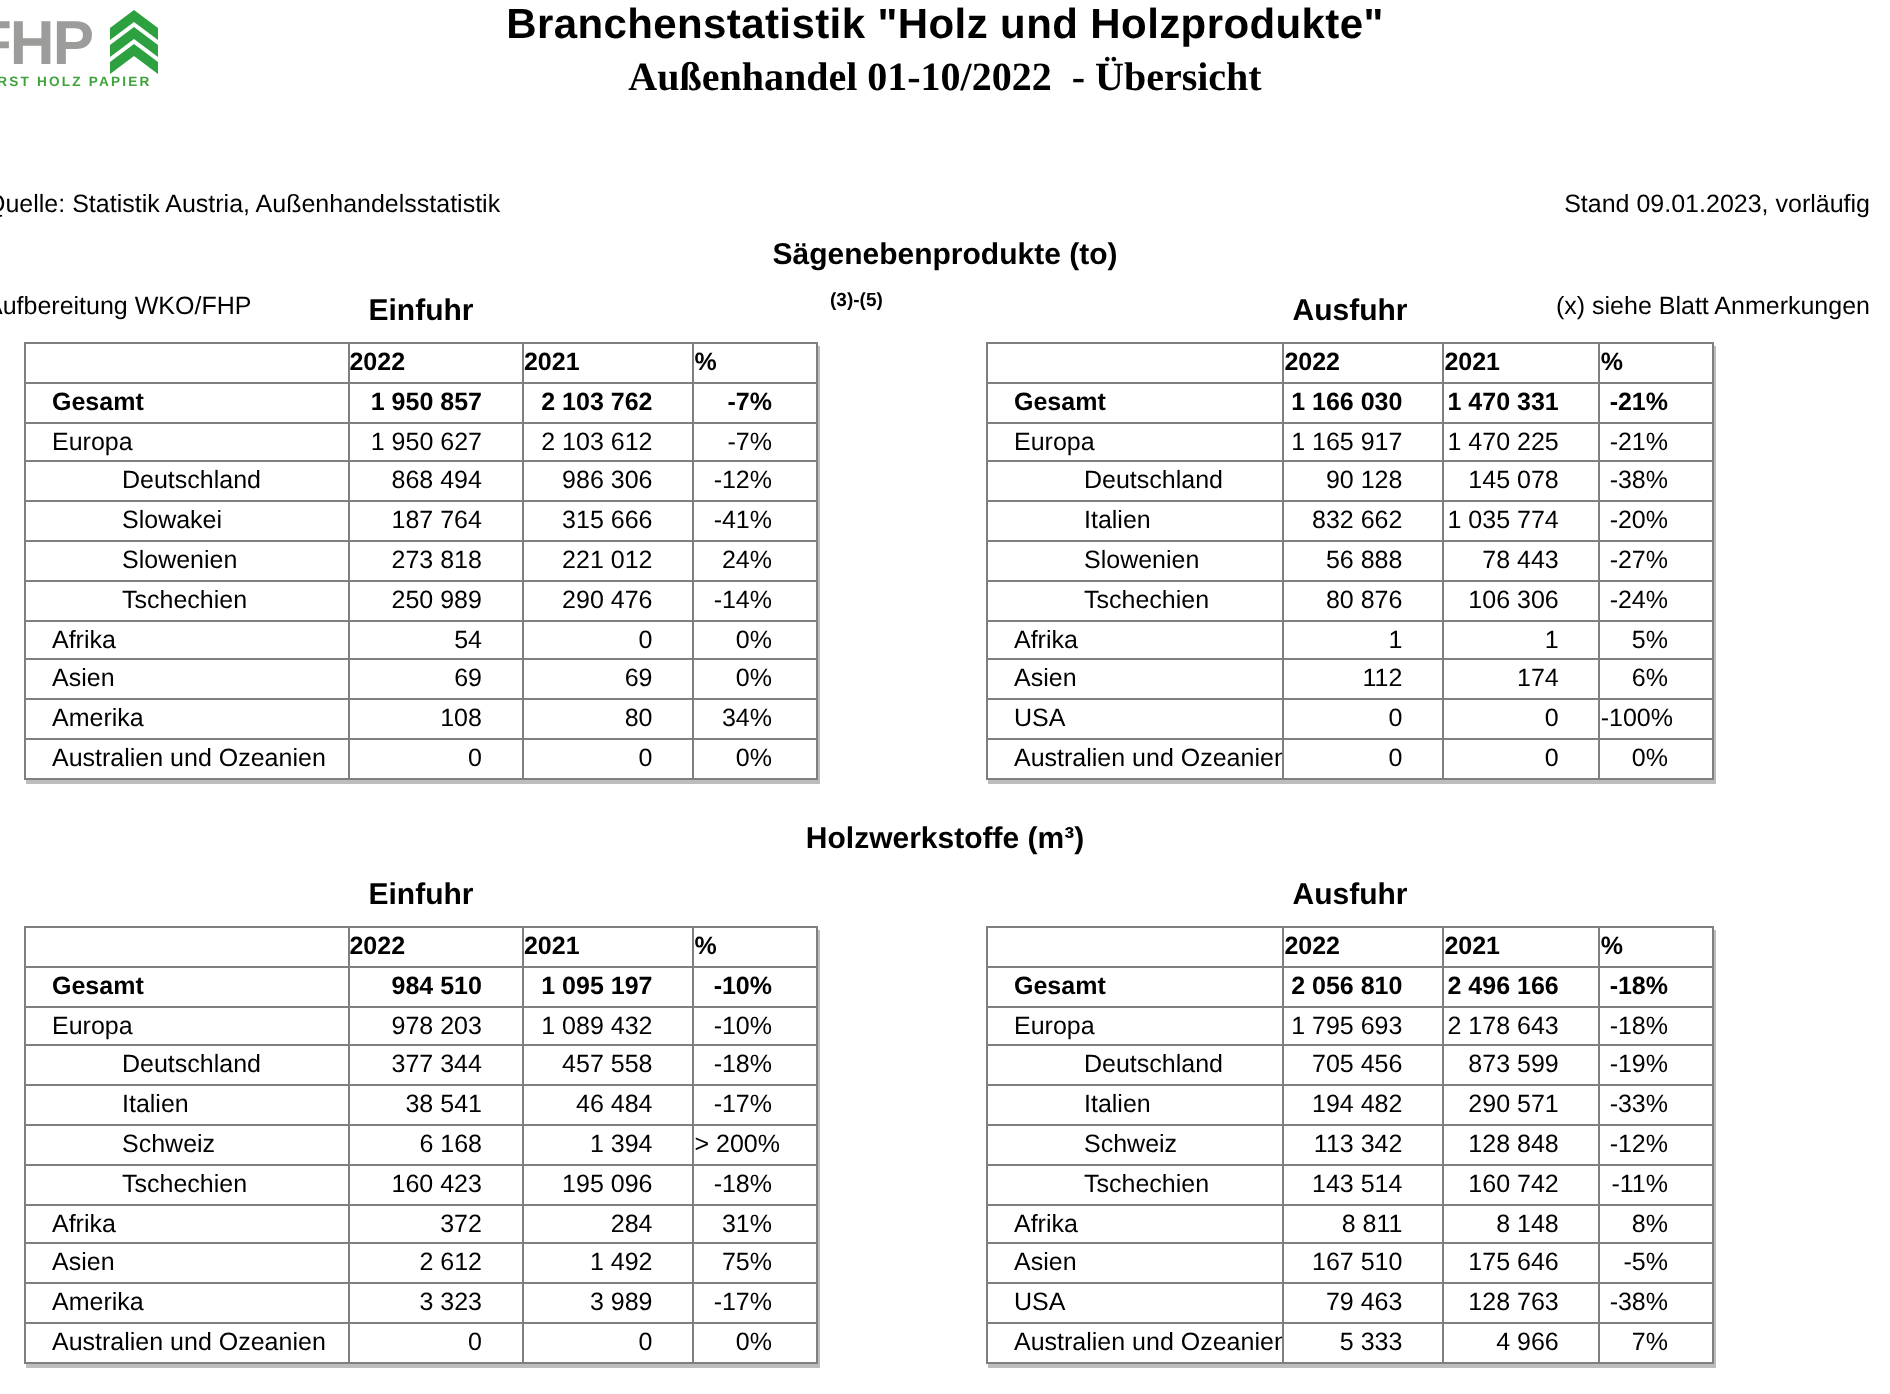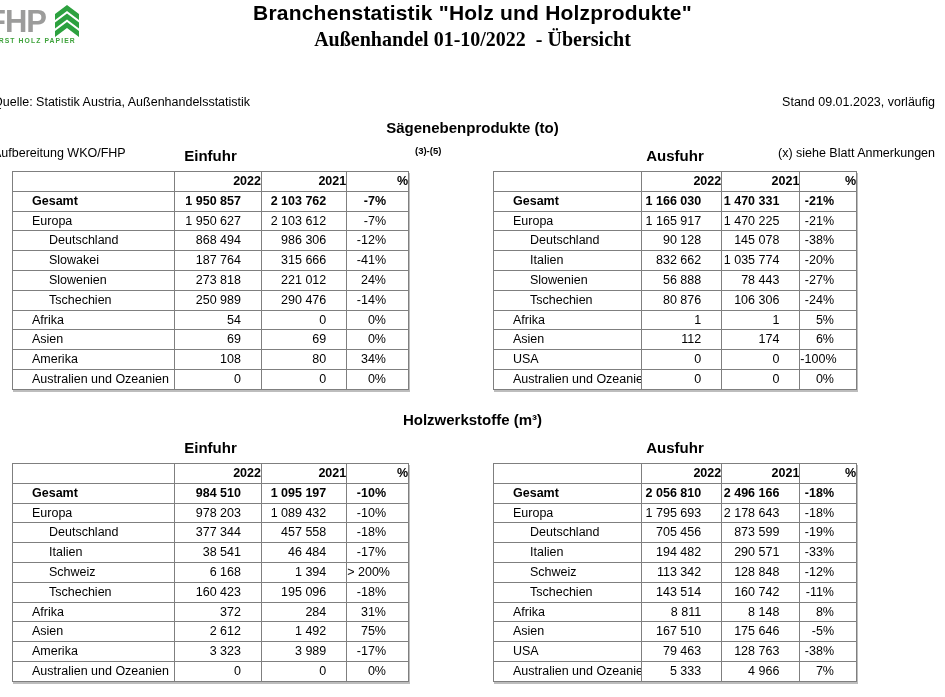--- a/index.html
+++ b/index.html
@@ -25,27 +25,27 @@
   .section-note{position:absolute;top:26px;left:415px;font-size:9.5px;font-weight:bold;}
   .block{position:absolute;top:28px;}
   .block.left{left:12px;width:397px;}
   .block.right{left:493px;width:364px;}
   .direction-label{height:24px;text-align:center;font-size:15px;font-weight:bold;}
   
   table{border-collapse:collapse;width:100%;table-layout:fixed;background:#fff;
     box-shadow:1px 2px 0 #bdbdbd;}
   th,td{border:1px solid #7f7f7f;height:18.8px;line-height:18.8px;padding:0;
     font-size:12.5px;white-space:nowrap;overflow:hidden;}
-  th{font-weight:bold;text-align:right;}
+  th{font-weight:bold;text-align:left;}
   th:nth-child(1){width:41%;}
   th:nth-child(2){width:22%;}
   th:nth-child(3){width:21.5%;}
   th:nth-child(4){width:15.5%;}
-  td.lbl{text-align:left;padding-left:19px;}
-  tr.indent td.lbl{padding-left:36px;}
+  td.lbl{text-align:left;padding-left:13px;}
+  tr.indent td.lbl{padding-left:48px;}
   td.num{text-align:right;padding-right:20px;}
   td.pct{text-align:right;padding-right:22px;}
   tr.bold td{font-weight:bold;}
 </style>
 </head>
 <body>
 
 <div class="logo">
   <svg width="130" height="44" viewBox="0 0 130 44">
     <text x="0" y="29" font-family="Liberation Sans, sans-serif" font-size="31" font-weight="bold" fill="#9c9c9b" letter-spacing="-1">FHP</text>

